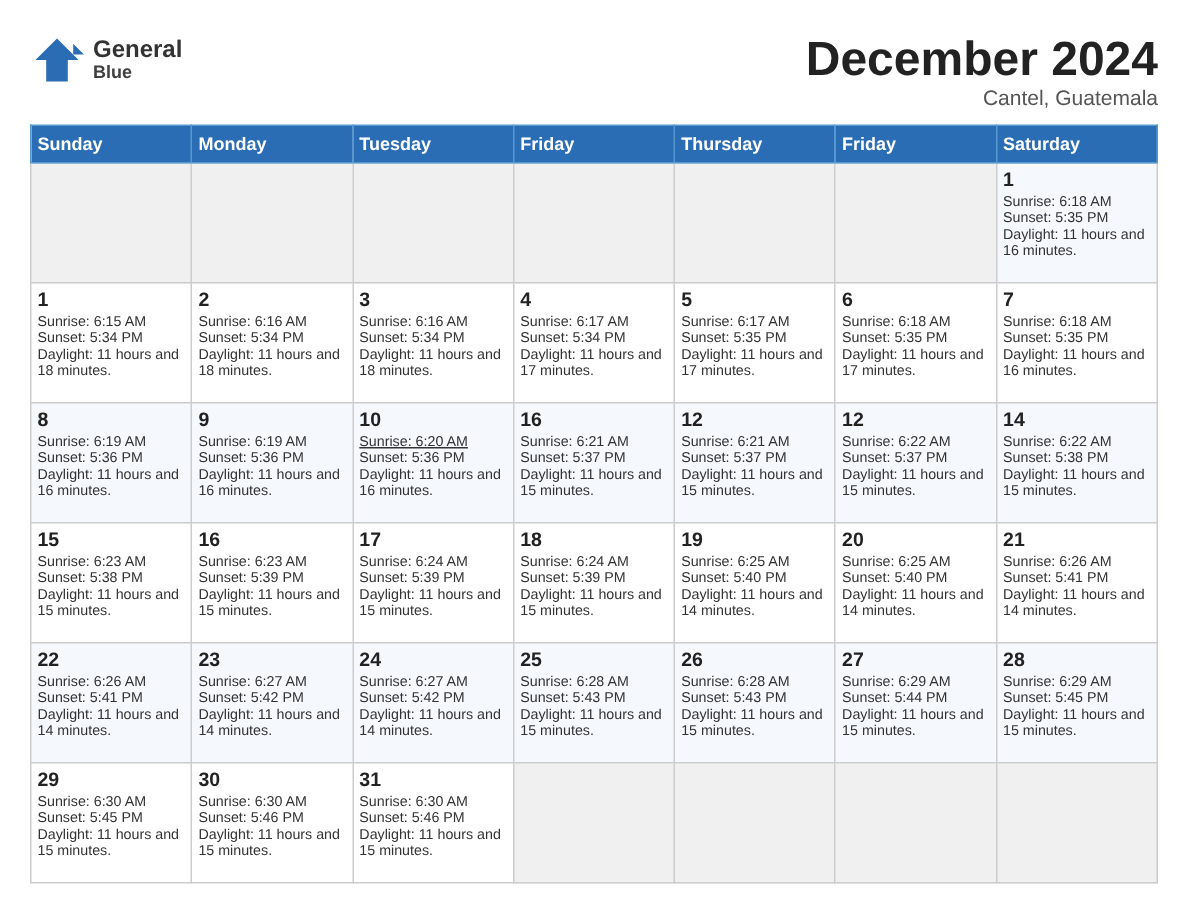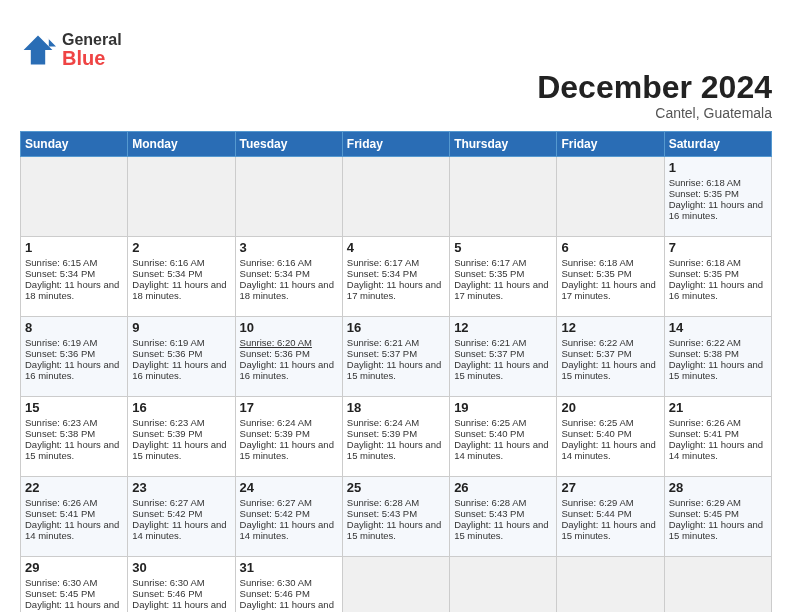--- a/index.html
+++ b/index.html
@@ -6,21 +6,21 @@
     body {
       width: 792px;
       height: 612px;
       font-family: Arial, sans-serif;
       background: #fff;
       overflow: hidden;
     }
     .page {
       width: 792px;
       height: 612px;
-      padding: 32px 20px 12px 20px;
+      padding: 22px 20px 12px 20px;
     }
     .header {
       display: flex;
       justify-content: space-between;
       align-items: flex-start;
       margin-bottom: 10px;
     }
     .logo {
       display: flex;
       align-items: center;
@@ -30,37 +30,36 @@
       display: flex;
       flex-direction: column;
       line-height: 1;
     }
     .logo-general {
       font-size: 16px;
       font-weight: bold;
       color: #333;
     }
     .logo-blue {
-      font-size: 20px;
-      font-weight: bold;
-      color: #ef4444;
+      font-size: 12px;
+      font-weight: bold;
+      color: #404040;
     }
     .logo-icon {
       width: 36px;
       height: 36px;
     }
     .title-block {
       text-align: right;
     }
     .month-title {
       font-size: 32px;
       font-weight: bold;
       color: #222;
       line-height: 1.1;
-      margin-top: 38px;
     }
     .location {
       font-size: 14px;
       color: #555;
     }
     table {
       width: 100%;
       border-collapse: collapse;
       table-layout: fixed;
     }

